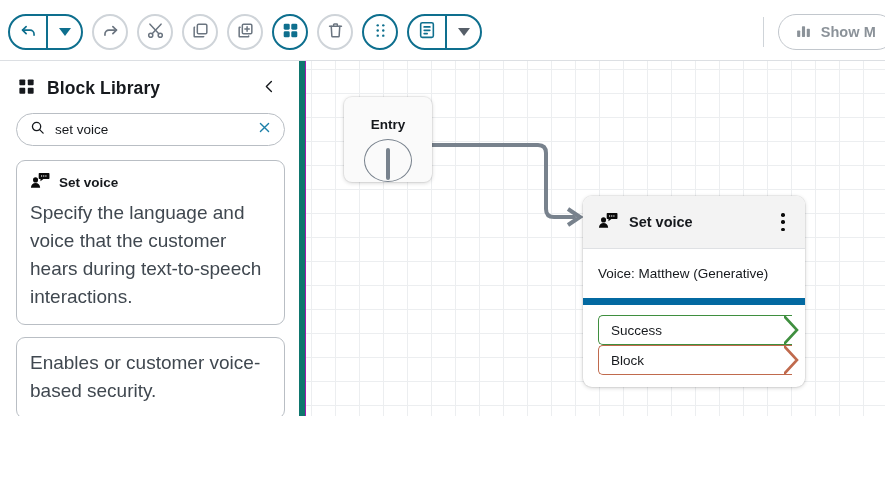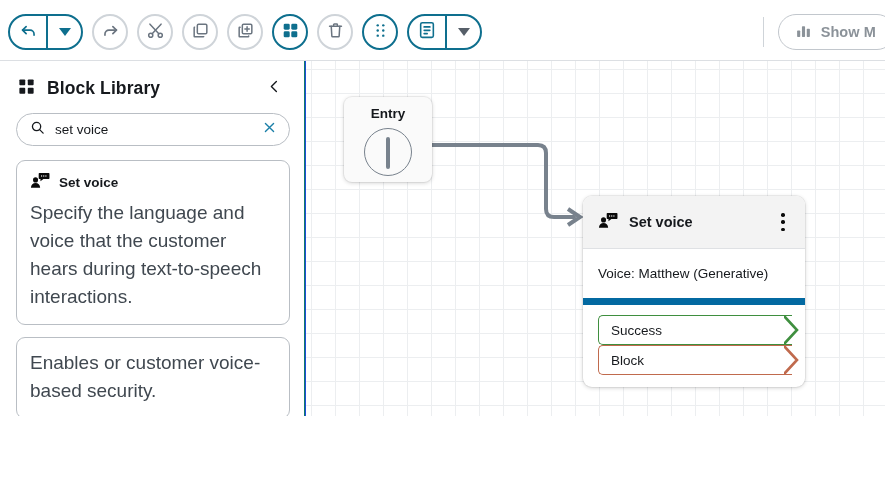--- a/index.html
+++ b/index.html
@@ -11,21 +11,21 @@
     background: #ffffff;
     font-family: "Liberation Sans", sans-serif;
     -webkit-font-smoothing: antialiased;
   }
 
   #app {
     position: relative;
     width: 885px;
     height: 416px;
     overflow: hidden;
-    background: #1d4ed8;
+    background: #a21caf;
   }
 
   
   .top-sliver {
     position: absolute;
     top: 0; right: 0;
     width: 66px; height: 6px;
     background: #10708f;
   }
   .top-sliver-rule {
@@ -142,21 +142,21 @@
     color: #8b9299;
     letter-spacing: .1px;
   }
 
   
   .panel {
     position: absolute;
     left: 0; top: 61px;
     width: 305px; height: 441px;
     background: #ffffff;
-    border-right: 1px solid #0f766e;
+    border-right: 6px solid #0f766e;
     overflow: hidden;
   }
   .panel-head {
     display: flex; align-items: center;
     padding: 16px 16px 0 17px;
     gap: 11px;
   }
   .panel-title {
     font-size: 17.5px;
     font-weight: 700;
@@ -243,21 +243,21 @@
   .entry-node {
     left: 38px; top: 36px;
     width: 88px; height: 85px;
     background: #fafafa;
     border-radius: 8px;
     display: flex; flex-direction: column;
     align-items: center;
   }
   .entry-label {
     font-size: 13.5px; font-weight: 700; color: #16191d;
-    margin-top: 9px;
+    margin-top: 20px;
   }
   .entry-circle {
     margin-top: 7px;
     width: 48px; height: 48px;
     border-radius: 50%;
     border: 1.6px solid #78828d;
     position: relative;
   }
   .entry-stub {
     position: absolute;

